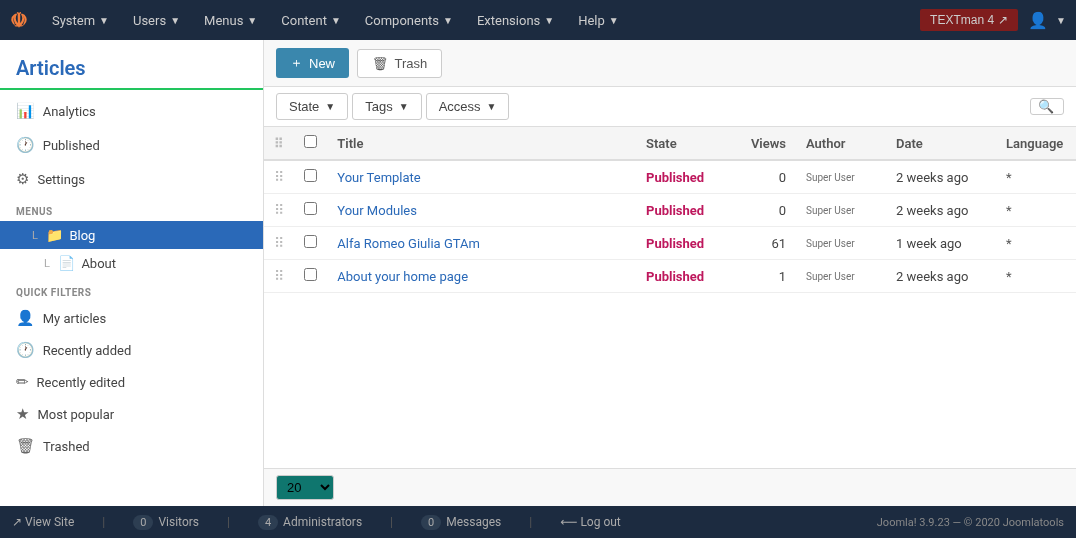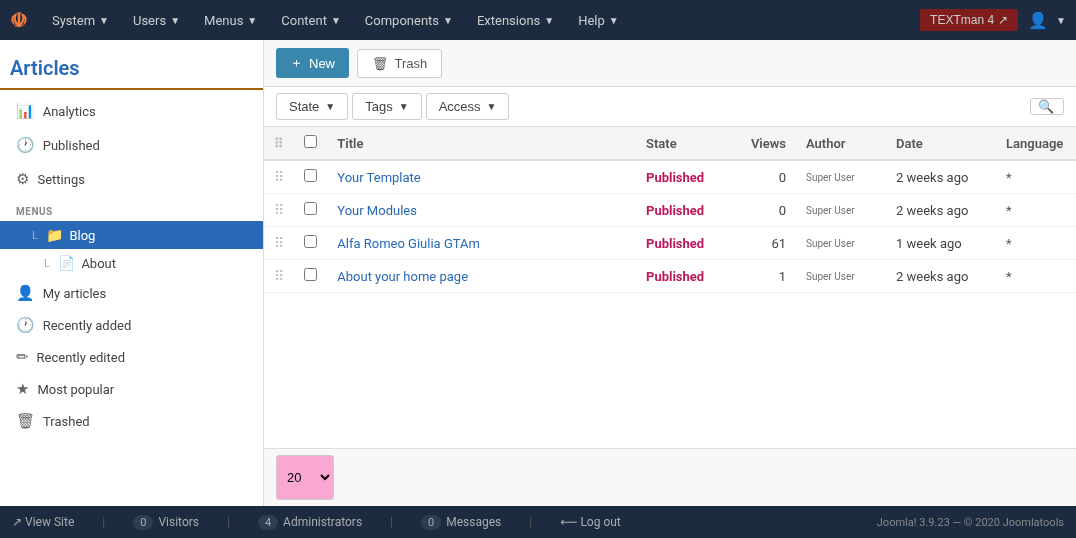--- a/index.html
+++ b/index.html
@@ -51,22 +51,22 @@
       width: 264px;
       background: #fff;
       border-right: 1px solid #ddd;
       overflow-y: auto;
       flex-shrink: 0;
     }
     .sidebar-title {
       font-size: 20px;
       font-weight: 600;
       color: #2a69b8;
-      padding: 16px 16px 8px 10px;
-      border-bottom: 2px solid #a16207;
+      padding: 16px 16px 8px 16px;
+      border-bottom: 2px solid #22c55e;
       margin-bottom: 4px;
     }
     .sidebar-nav-item {
       display: flex;
       align-items: center;
       padding: 8px 16px;
       cursor: pointer;
       color: #444;
       gap: 8px;
       font-size: 13px;
@@ -251,23 +251,23 @@
     .pagination-bar {
       background: #f8f8f8;
       border-top: 1px solid #ddd;
       padding: 6px 12px;
       display: flex;
       align-items: center;
     }
     .per-page-select {
       border: 1px solid #ccc;
       border-radius: 3px;
-      padding: 13px 6px;
-      font-size: 13px;
-      background: #f9a8d4;
+      padding: 3px 6px;
+      font-size: 13px;
+      background: #0f766e;
       cursor: pointer;
     }
 
     
     .status-bar {
       background: #1c2b40;
       color: #aaa;
       height: 32px;
       display: flex;
       align-items: center;
@@ -359,20 +359,21 @@
       <span class="tree-connector">L</span>
       <span class="tree-icon">📁</span>
       <span>Blog</span>
     </div>
     <div class="sidebar-tree-item sub">
       <span class="tree-connector">L</span>
       <span class="tree-icon">📄</span>
       <span>About</span>
     </div>
 
+    <div class="quick-filters-label">QUICK FILTERS</div>
 
     <div class="quick-filter-item">
       <span class="qf-icon">👤</span>
       <span>My articles</span>
     </div>
     <div class="quick-filter-item">
       <span class="qf-icon">🕐</span>
       <span>Recently added</span>
     </div>
     <div class="quick-filter-item">

